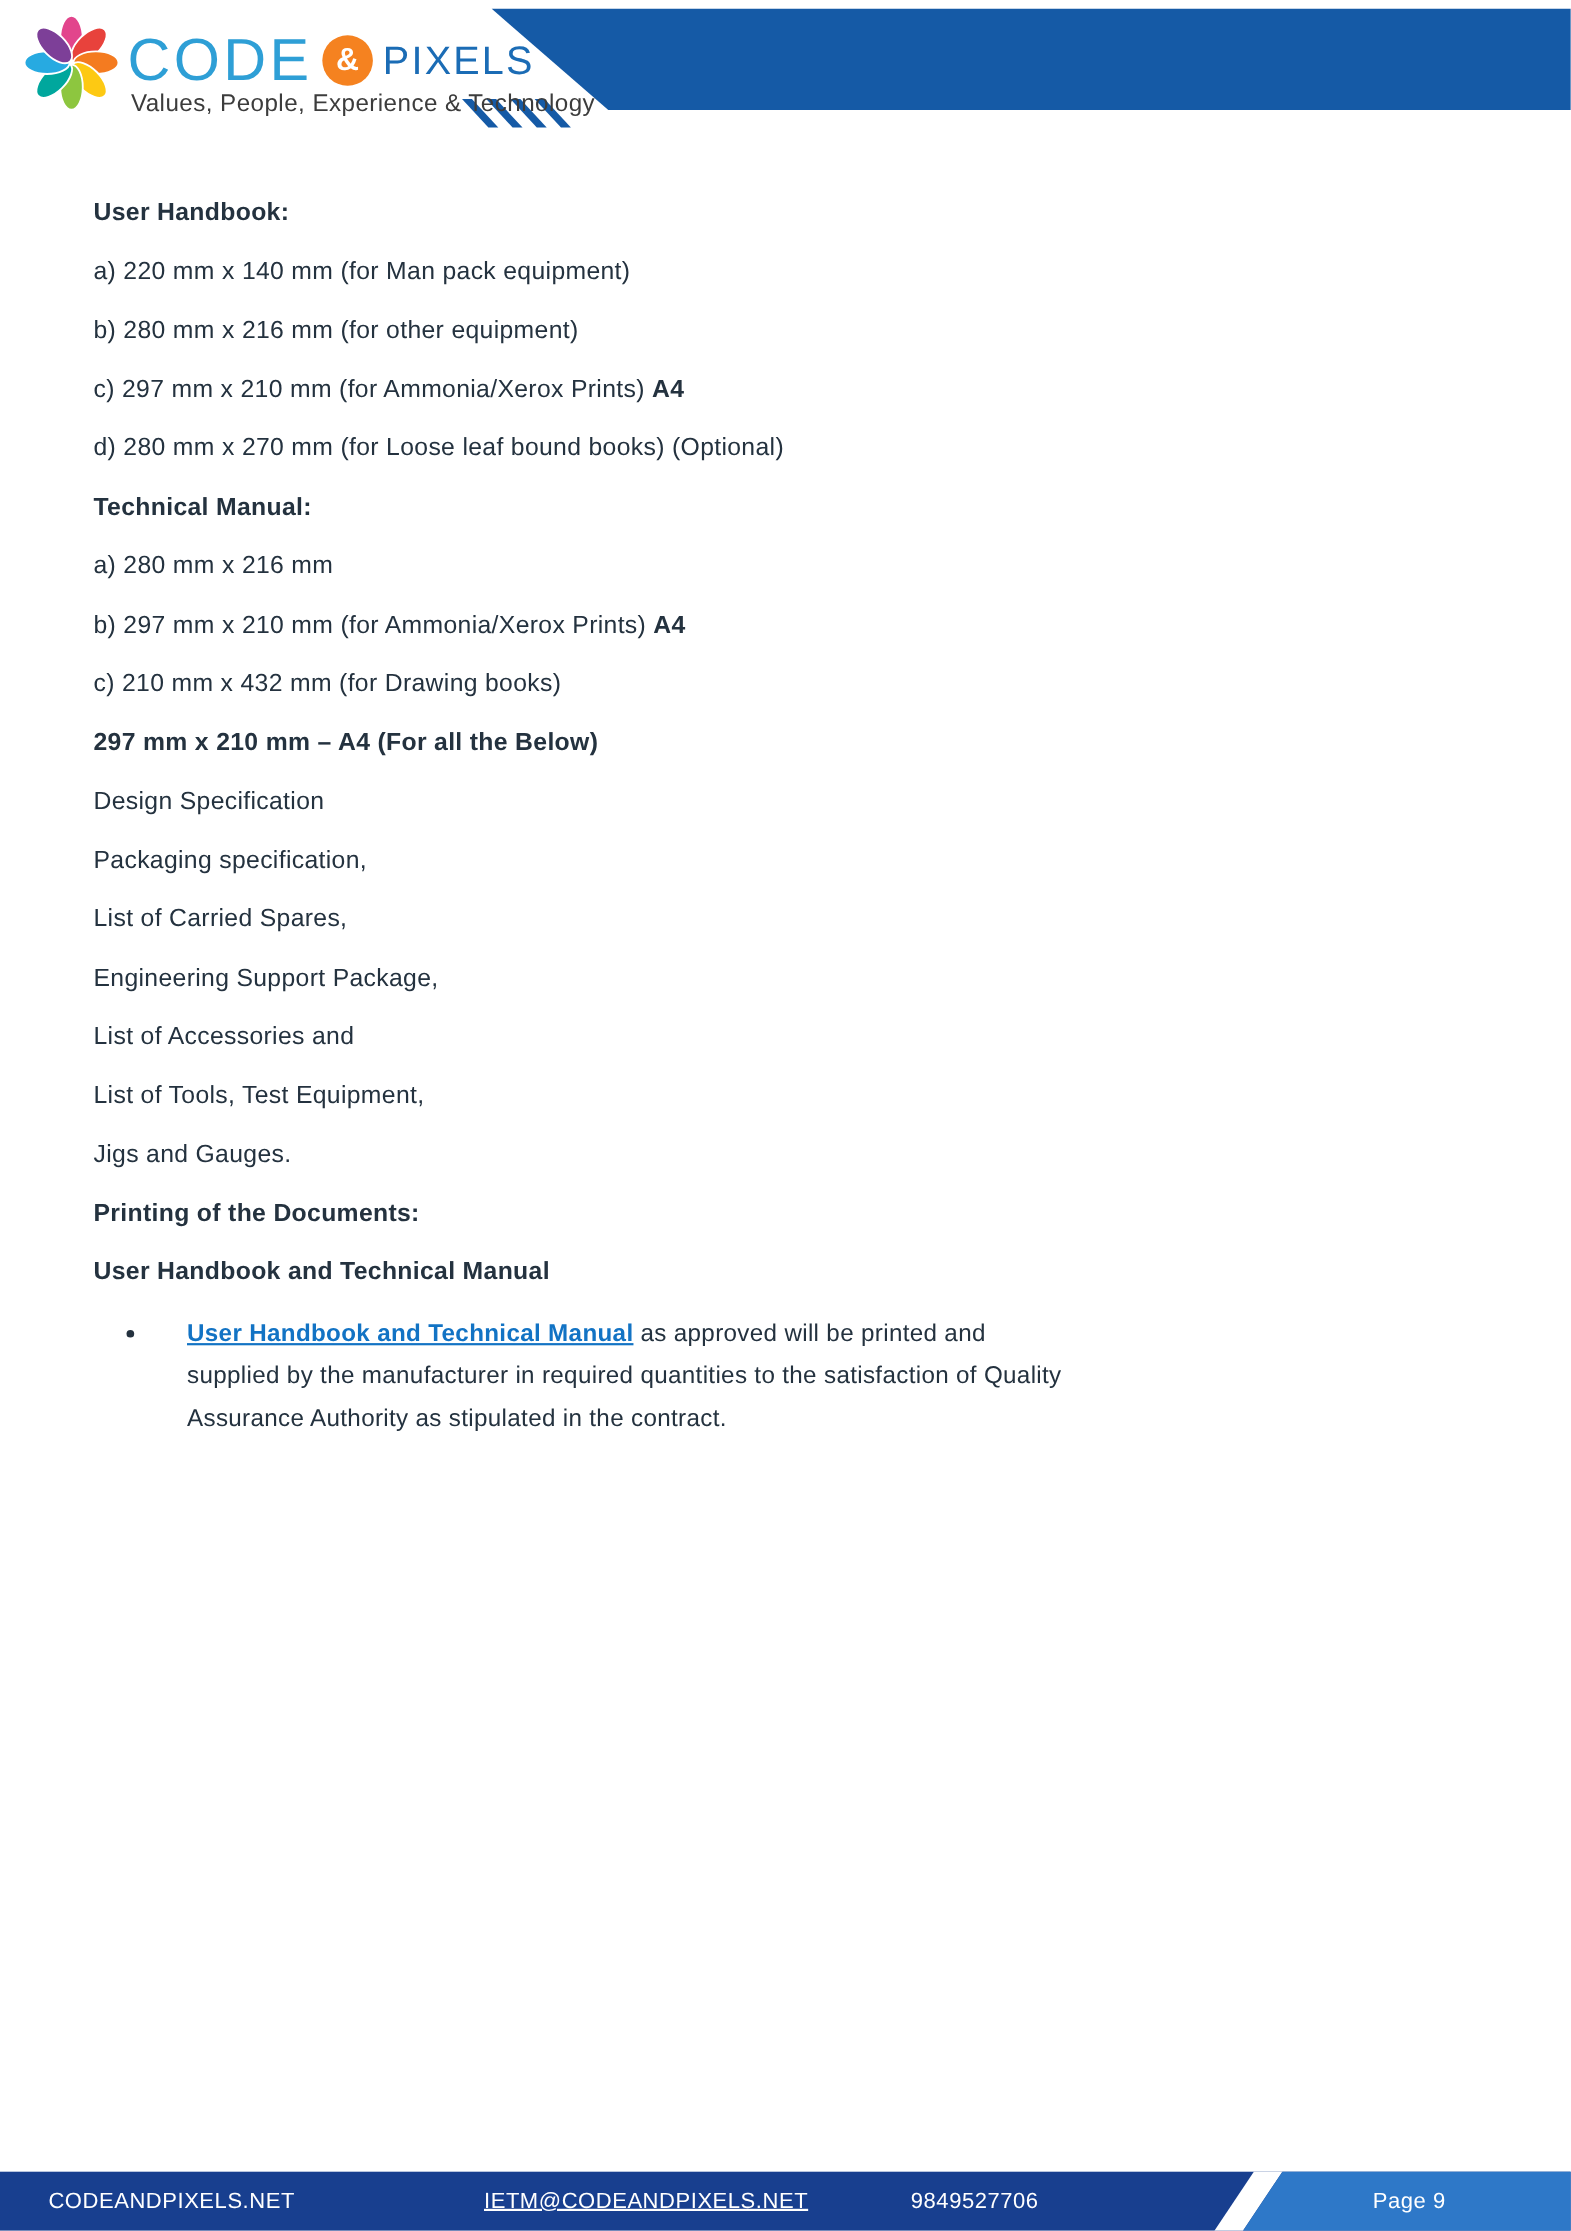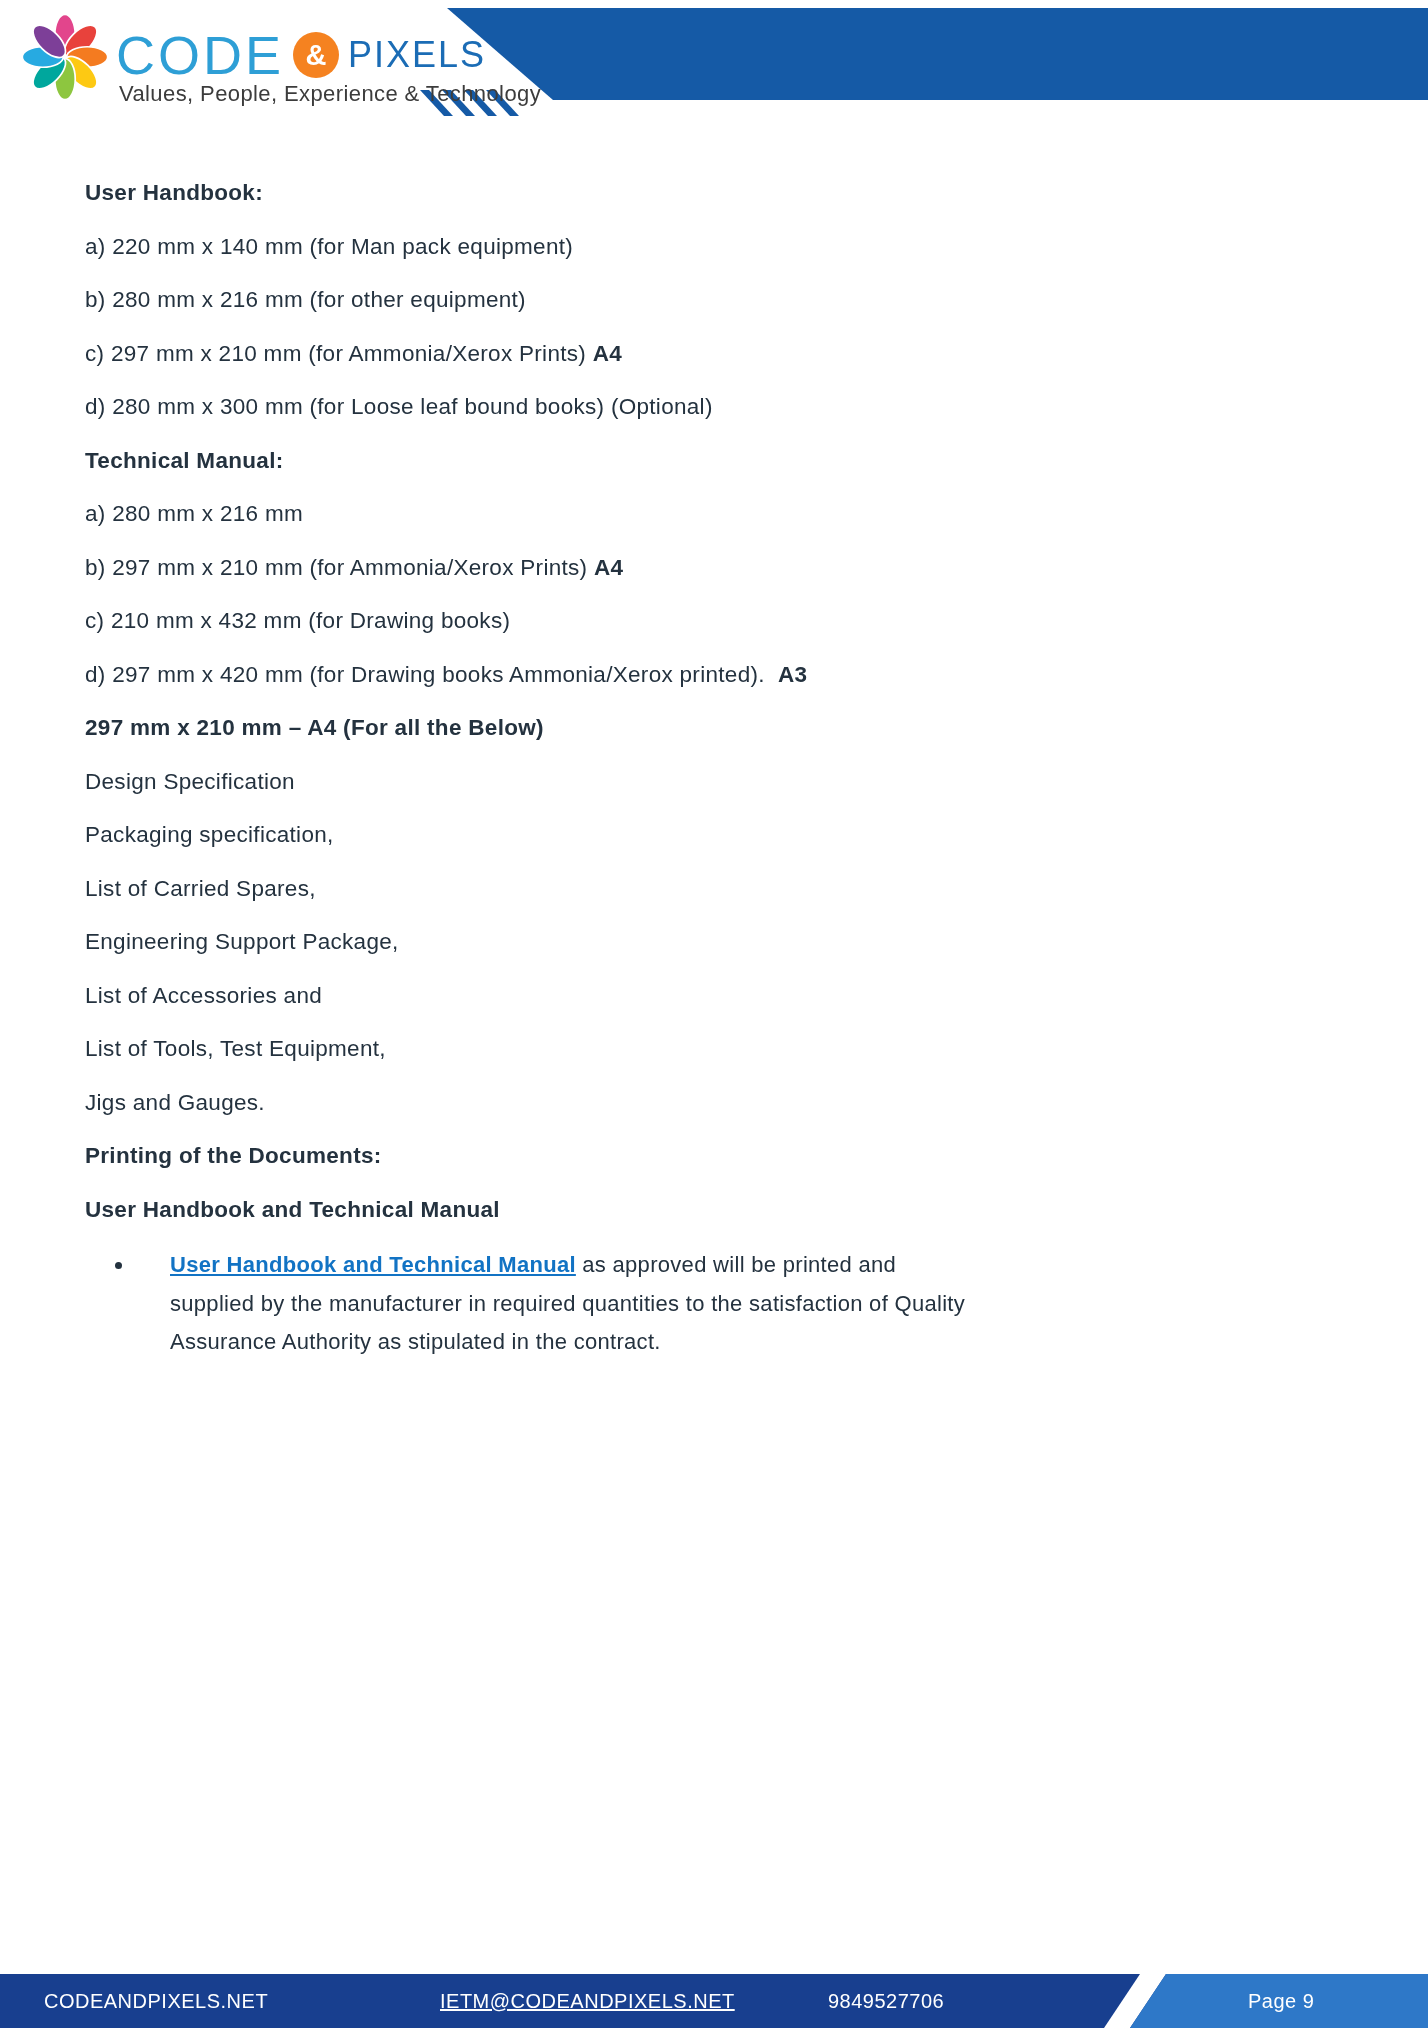--- a/index.html
+++ b/index.html
@@ -80,26 +80,25 @@
       <span class="brand-pixels">PIXELS</span>
     </div>
     <div class="tagline">Values, People, Experience &amp; Technology</div>
   </header>
 
   <main id="doc-body">
       <p class="line heading"><span class="b">User Handbook:</span></p>
       <p class="line"><span>a) 220 mm x 140 mm (for Man pack equipment)</span></p>
       <p class="line"><span>b) 280 mm x 216 mm (for other equipment)</span></p>
       <p class="line"><span>c) 297 mm x 210 mm (for Ammonia/Xerox Prints) </span><span class="b">A4</span></p>
-      <p class="line"><span>d) 280 mm x 300 mm (for Loose leaf bound books) (Optional)</span></p>
+      <p class="line"><span>d) 280 mm x 270 mm (for Loose leaf bound books) (Optional)</span></p>
       <p class="line heading"><span class="b">Technical Manual:</span></p>
       <p class="line"><span>a) 280 mm x 216 mm</span></p>
       <p class="line"><span>b) 297 mm x 210 mm (for Ammonia/Xerox Prints) </span><span class="b">A4</span></p>
       <p class="line"><span>c) 210 mm x 432 mm (for Drawing books)</span></p>
-      <p class="line"><span>d) 297 mm x 420 mm (for Drawing books Ammonia/Xerox printed).  </span><span class="b">A3</span></p>
       <p class="line heading"><span class="b">297 mm x 210 mm – A4 (For all the Below)</span></p>
       <p class="line"><span>Design Specification</span></p>
       <p class="line"><span>Packaging specification,</span></p>
       <p class="line"><span>List of Carried Spares,</span></p>
       <p class="line"><span>Engineering Support Package,</span></p>
       <p class="line"><span>List of Accessories and</span></p>
       <p class="line"><span>List of Tools, Test Equipment,</span></p>
       <p class="line"><span>Jigs and Gauges.</span></p>
       <p class="line heading"><span class="b">Printing of the Documents:</span></p>
       <p class="line heading"><span class="b">User Handbook and Technical Manual</span></p>

